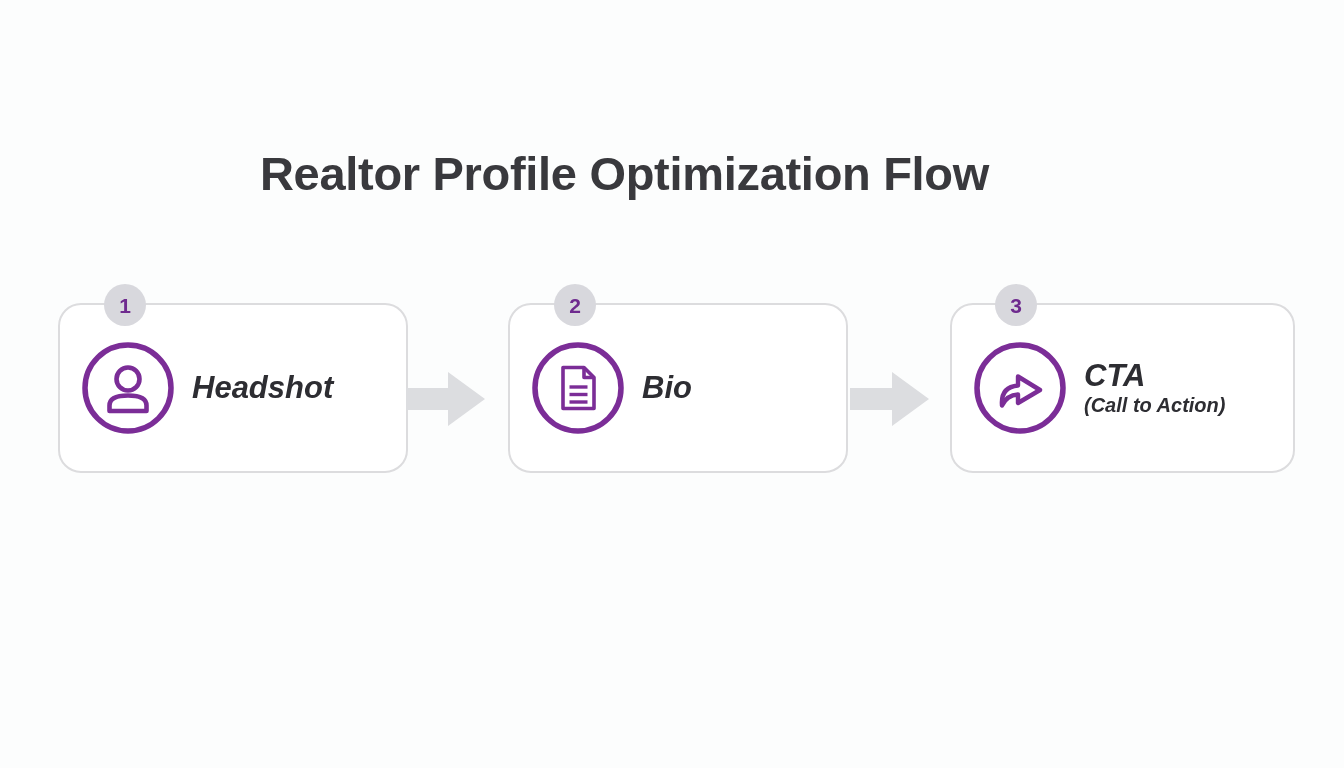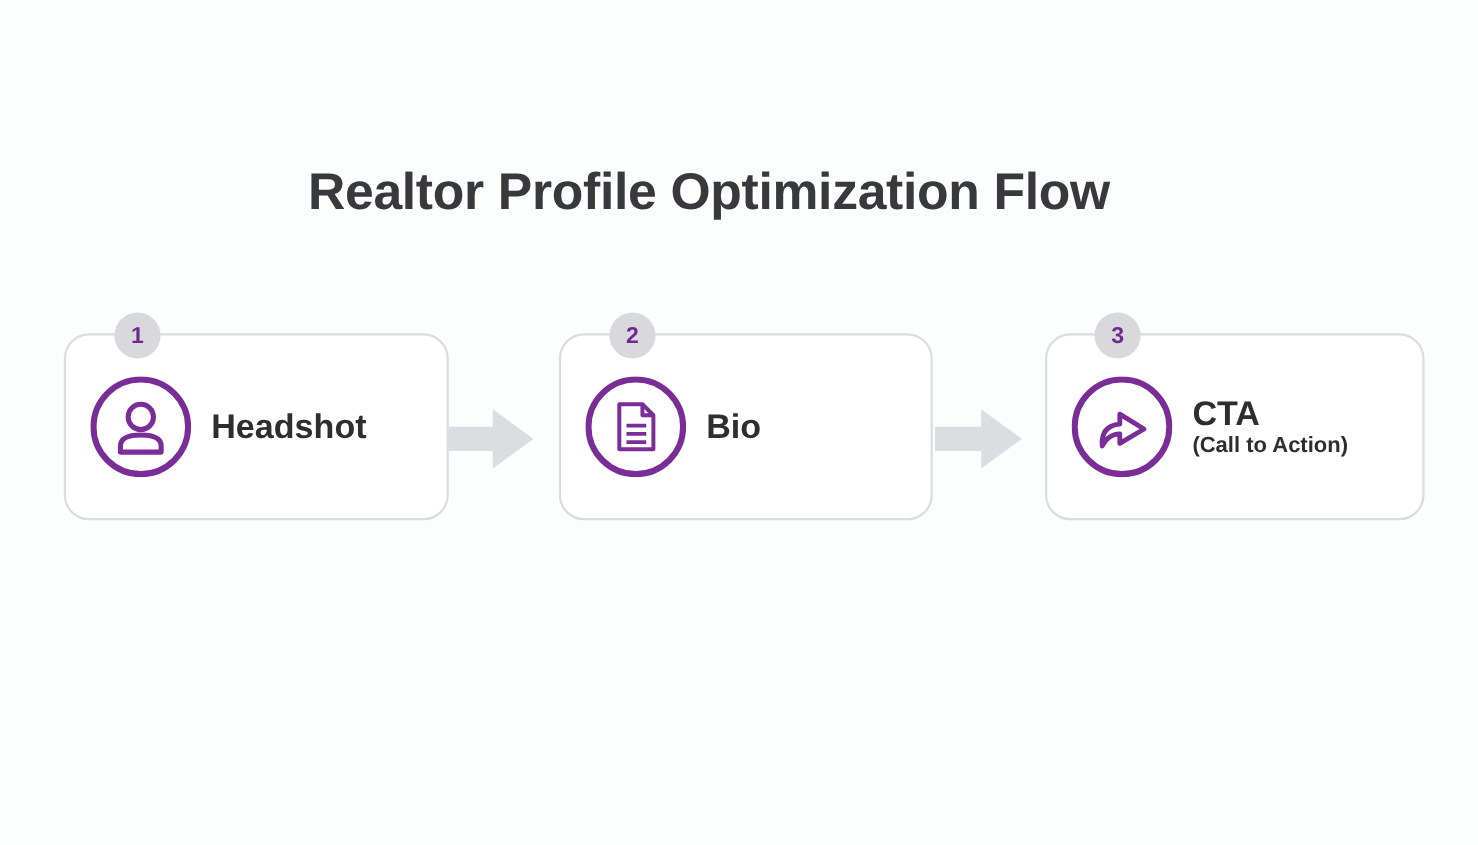--- a/index.html
+++ b/index.html
@@ -25,21 +25,20 @@
     position: absolute;
     top: 146px;
     left: 0;
     width: 1249px;
     text-align: center;
     font-size: 47px;
     font-weight: bold;
     color: #39393d;
     letter-spacing: -0.3px;
     white-space: nowrap;
-    padding-left: 20px;
   }
 
   
   .flow-row {
     position: absolute;
     top: 303px;
     left: 0;
     width: 1344px;
     height: 172px;
   }
@@ -104,20 +103,21 @@
     width: 92px;
     height: 92px;
   }
 
   
   .card-text {
     margin-left: 18px;
     display: flex;
     flex-direction: column;
     justify-content: flex-end;
+    font-style: italic;
   }
   .card-label-primary {
     font-size: 31px;
     font-weight: bold;
     color: #2d2d32;
     line-height: 1.12;
     white-space: nowrap;
   }
   .card-label-secondary {
     font-size: 20px;

